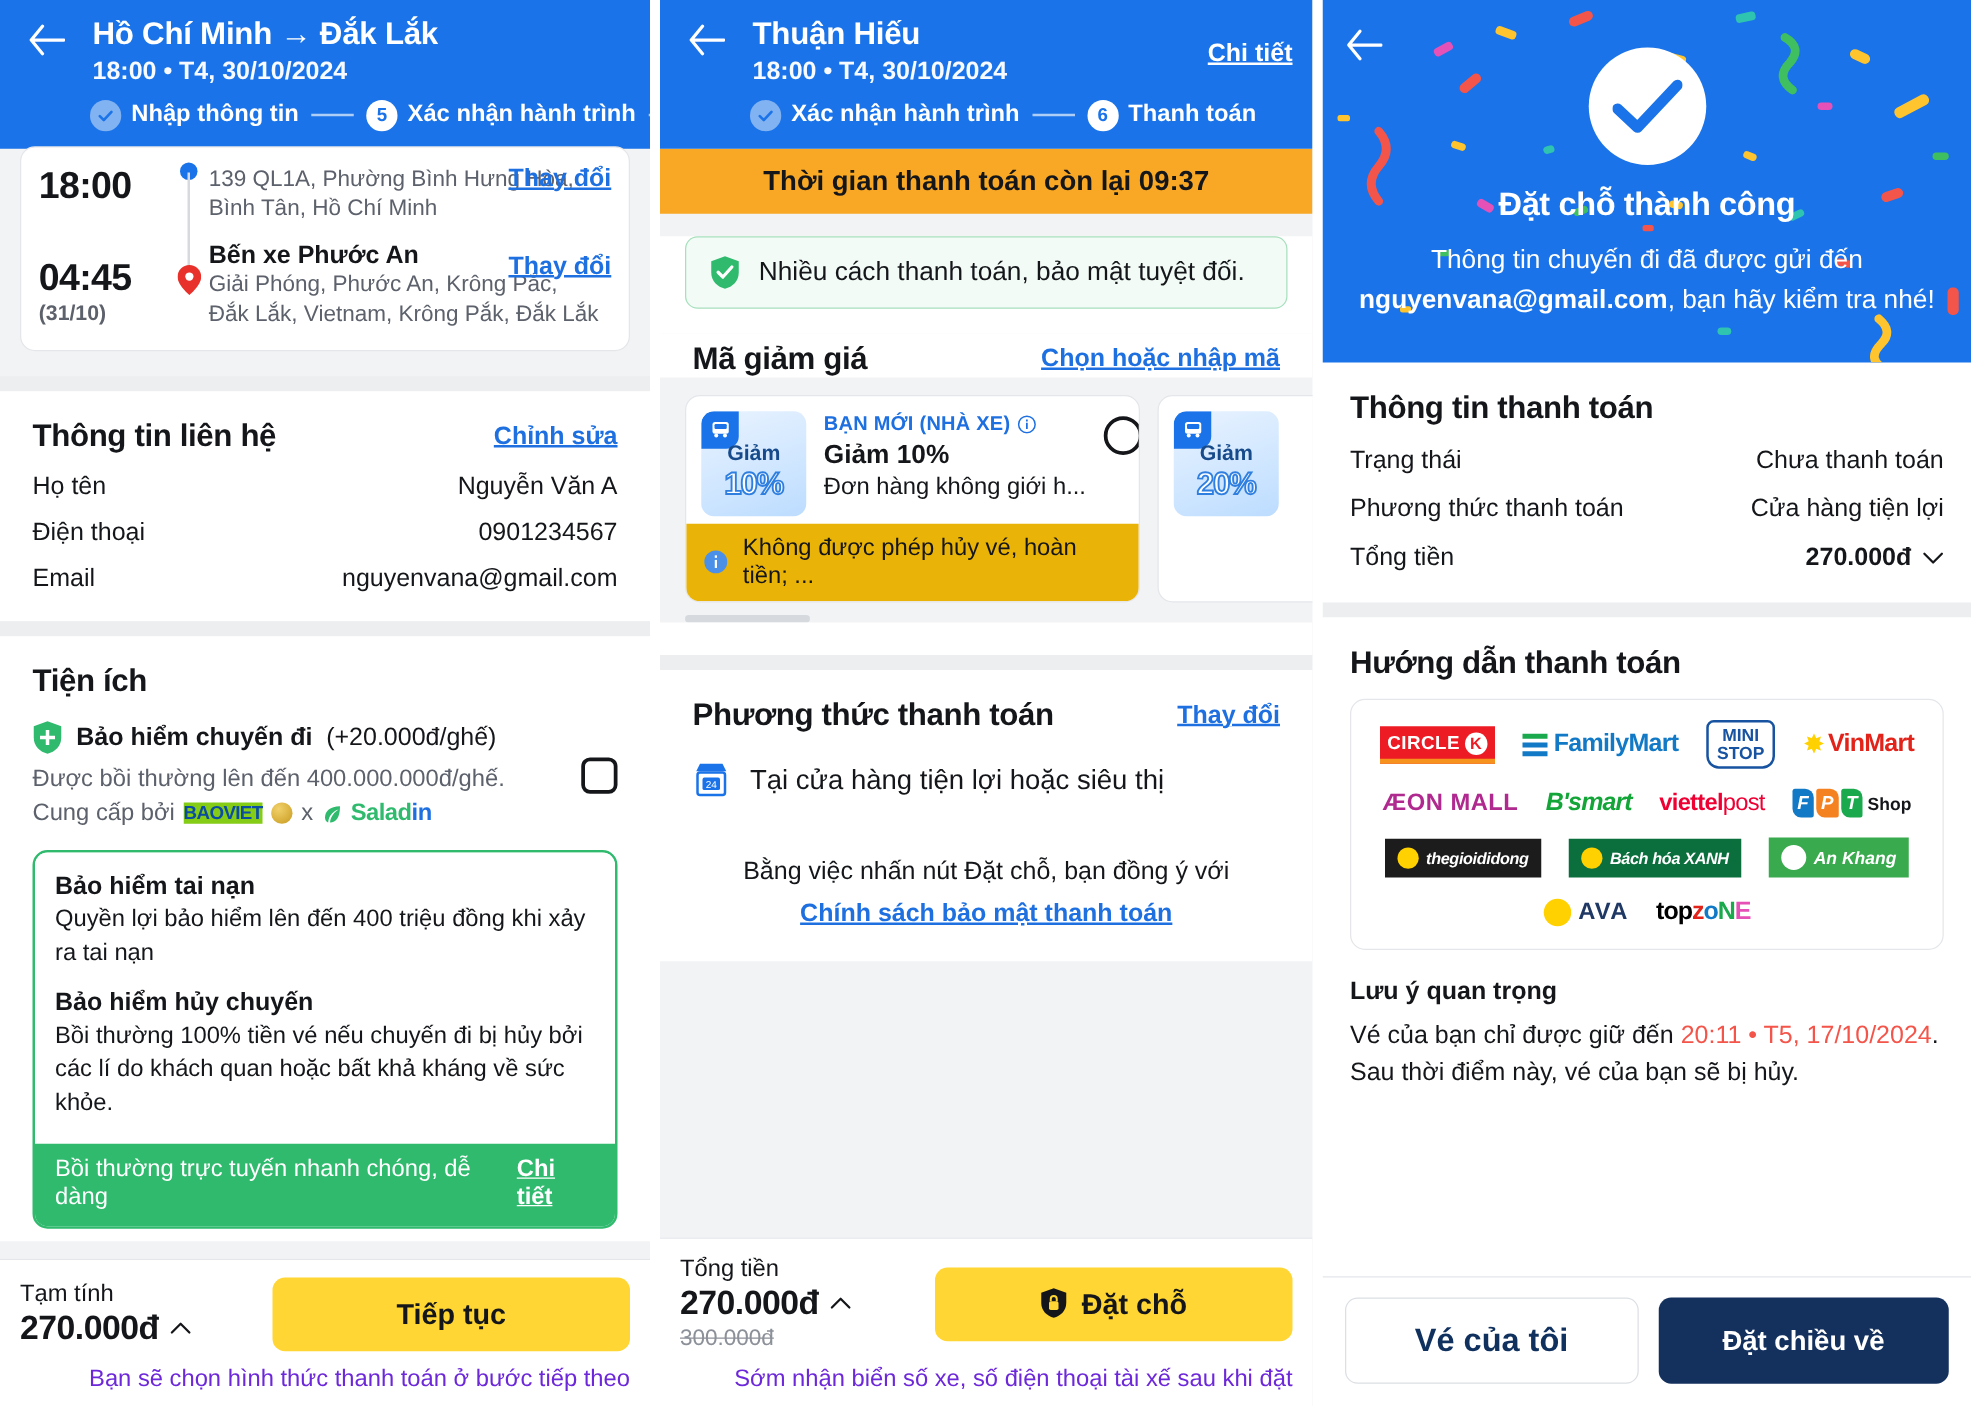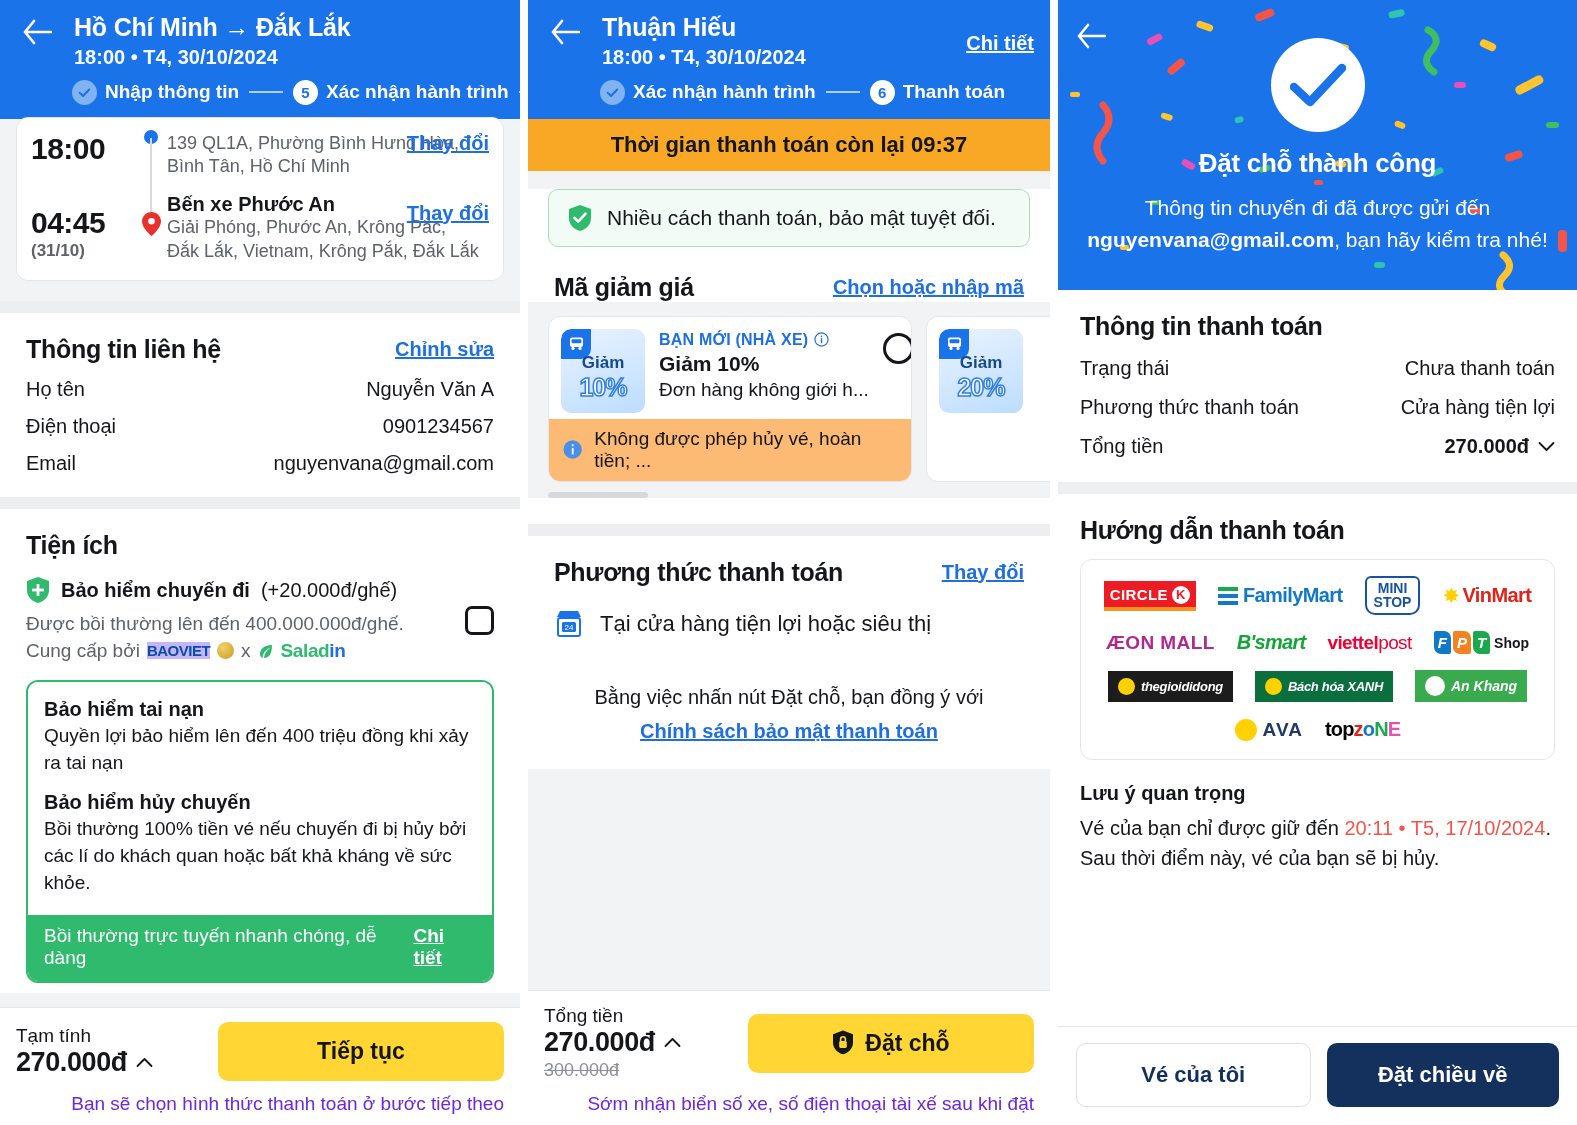--- a/index.html
+++ b/index.html
@@ -62,21 +62,21 @@
 
   
   .ins-row { display: flex; align-items: flex-start; margin-top: 16px; }
   .ins-body { flex: 1; }
   .ins-title { display: flex; align-items: center; gap: 11px; font-size: 20px; color: #14161a; }
   .ins-title b { font-weight: bold; }
   .ins-title .muted { color: #14161a; }
   .shield { width: 24px; height: 28px; flex: 0 0 24px; }
   .ins-desc { font-size: 19px; color: #5c616b; margin-top: 6px; line-height: 1.45; }
   .ins-prov { font-size: 19px; color: #5c616b; margin-top: 2px; display: flex; align-items: center; gap: 7px; flex-wrap: wrap; }
-  .baoviet { background: #c4b5fd; color: #0b4da2; font-weight: bold; font-size: 15px; letter-spacing: -0.5px; font-family: "Liberation Sans", sans-serif; }
+  .baoviet { background: #84cc16; color: #0b4da2; font-weight: bold; font-size: 15px; letter-spacing: -0.5px; font-family: "Liberation Sans", sans-serif; }
   .bv-globe { width: 17px; height: 17px; border-radius: 50%; background: radial-gradient(circle at 35% 30%, #f2d16b, #c79a1e); display: inline-block; }
   .saladin { color: #2fba6e; font-size: 19px; font-weight: bold; letter-spacing: -0.4px; }
   .saladin i { color: #1e70e0; font-style: normal; }
   .leaf { width: 16px; height: 16px; }
   .cbox { width: 29px; height: 29px; border: 3px solid #14161a; border-radius: 7px; flex: 0 0 29px; margin-top: 30px; margin-left: 10px; background: #fff; cursor: pointer; }
 
   .green-box { margin-top: 18px; border: 2px solid #2fba6e; border-radius: 12px; overflow: hidden; }
   .gb-inner { padding: 16px 16px 18px 16px; background: #fff; }
   .gb-h { font-size: 20px; font-weight: bold; color: #14161a; }
   .gb-p { font-size: 19px; color: #14161a; line-height: 1.42; margin-top: 2px; }
@@ -105,21 +105,21 @@
   .vimg { width: 84px; height: 84px; flex: 0 0 84px; border-radius: 10px; position: relative; overflow: hidden;
           background: linear-gradient(160deg,#e9f3ff 0%,#cfe6ff 60%,#bcdcff 100%); }
   .vimg .bustag { position: absolute; left: 0; top: 0; width: 30px; height: 30px; background: #1a73e8; border-radius: 10px 0 10px 0; display: flex; align-items: center; justify-content: center; }
   .vimg .vt1 { position: absolute; left: 0; right: 0; top: 24px; text-align: center; font-size: 17px; font-weight: bold; color: #164a8a; }
   .vimg .vt2 { position: absolute; left: 0; right: 0; top: 44px; text-align: center; font-size: 25px; font-weight: bold; color: #fff; -webkit-text-stroke: 1.5px #2f7fe0; letter-spacing: -1px; }
   .vmeta { flex: 1; padding-top: 2px; }
   .vtag { font-size: 16px; font-weight: bold; color: #1e70e0; letter-spacing: .2px; display: flex; align-items: center; gap: 6px; }
   .vtitle { font-size: 21px; font-weight: bold; color: #14161a; margin-top: 3px; }
   .vsub { font-size: 19px; color: #14161a; margin-top: 3px; white-space: nowrap; overflow: hidden; }
   .vradio { width: 31px; height: 31px; border: 3px solid #14161a; border-radius: 50%; flex: 0 0 31px; margin-top: 4px; cursor: pointer; }
-  .vch-foot { background: #fdba74; padding: 9px 14px; display: flex; align-items: center; gap: 12px; font-size: 19px; color: #14161a; }
+  .vch-foot { background: #eab308; padding: 9px 14px; display: flex; align-items: center; gap: 12px; font-size: 19px; color: #14161a; }
   .scrollbar { height: 6px; background: #d6d9de; width: 100px; border-radius: 3px; margin: 8px 0 0 20px; }
   .scrolltrack { margin: 10px 20px 0 20px; height: 6px; }
   .pm-row { display: flex; align-items: center; gap: 16px; margin-top: 22px; font-size: 22px; color: #14161a; }
   .store-ic { width: 30px; height: 30px; flex: 0 0 30px; }
   .agree { text-align: center; margin-top: 42px; font-size: 20px; color: #14161a; line-height: 1.6; }
   .agree a { color: #1e70e0; font-weight: bold; text-decoration: underline; display: inline-block; margin-top: 2px; }
 
   
   .success { background: #1a73e8; height: 290px; position: relative; overflow: hidden; }
   .confetti { position: absolute; inset: 0; }
@@ -157,21 +157,21 @@
   .lg-ankhang { background: #3aaa4f; color: #fff; font-size: 14px; padding: 6px 10px; display: flex; align-items: center; gap: 6px; font-style: italic; }
   .yel-dot { width: 17px; height: 17px; border-radius: 50%; background: #ffd100; display: flex; align-items: center; justify-content: center; flex: 0 0 17px; }
   .wh-dot { width: 20px; height: 20px; border-radius: 50%; background: #fff; flex: 0 0 20px; }
   .lg-ava { display: flex; align-items: center; gap: 6px; color: #1f3864; font-size: 19px; letter-spacing: 1px; }
   .lg-topzone { font-size: 20px; letter-spacing: -0.8px; }
   .guide-p { font-size: 20px; color: #14161a; line-height: 1.58; margin-top: 18px; }
   .guide-h { font-size: 20px; font-weight: bold; color: #14161a; margin-top: 22px; }
   .guide-note { font-size: 20px; color: #14161a; line-height: 1.5; margin-top: 8px; }
   .guide-note b { color: #f4554a; font-weight: normal; }
   .p3-bottom { position: absolute; left: 0; right: 0; bottom: 0; background: #fff; border-top: 1px solid #e4e6ea; padding: 16px 18px 18px 18px; display: flex; gap: 16px; }
-  .btn-out { flex: 1; border: 1px solid #dcdfe4; background: #fff; color: #10305e; font-size: 22px; font-weight: bold; border-radius: 10px; padding: 18px 0; cursor: pointer; }
+  .btn-out { flex: 1; border: 1px solid #dcdfe4; background: #fff; color: #10305e; font-size: 26px; font-weight: bold; border-radius: 10px; padding: 18px 0; cursor: pointer; }
   .btn-navy { flex: 1; border: none; background: #14315e; color: #fff; font-size: 22px; font-weight: bold; border-radius: 10px; padding: 18px 0; cursor: pointer; }
 </style>
 </head>
 <body>
 
 <div class="screens">
 
   <div class="panel p1">
 
     <div class="hdr">

